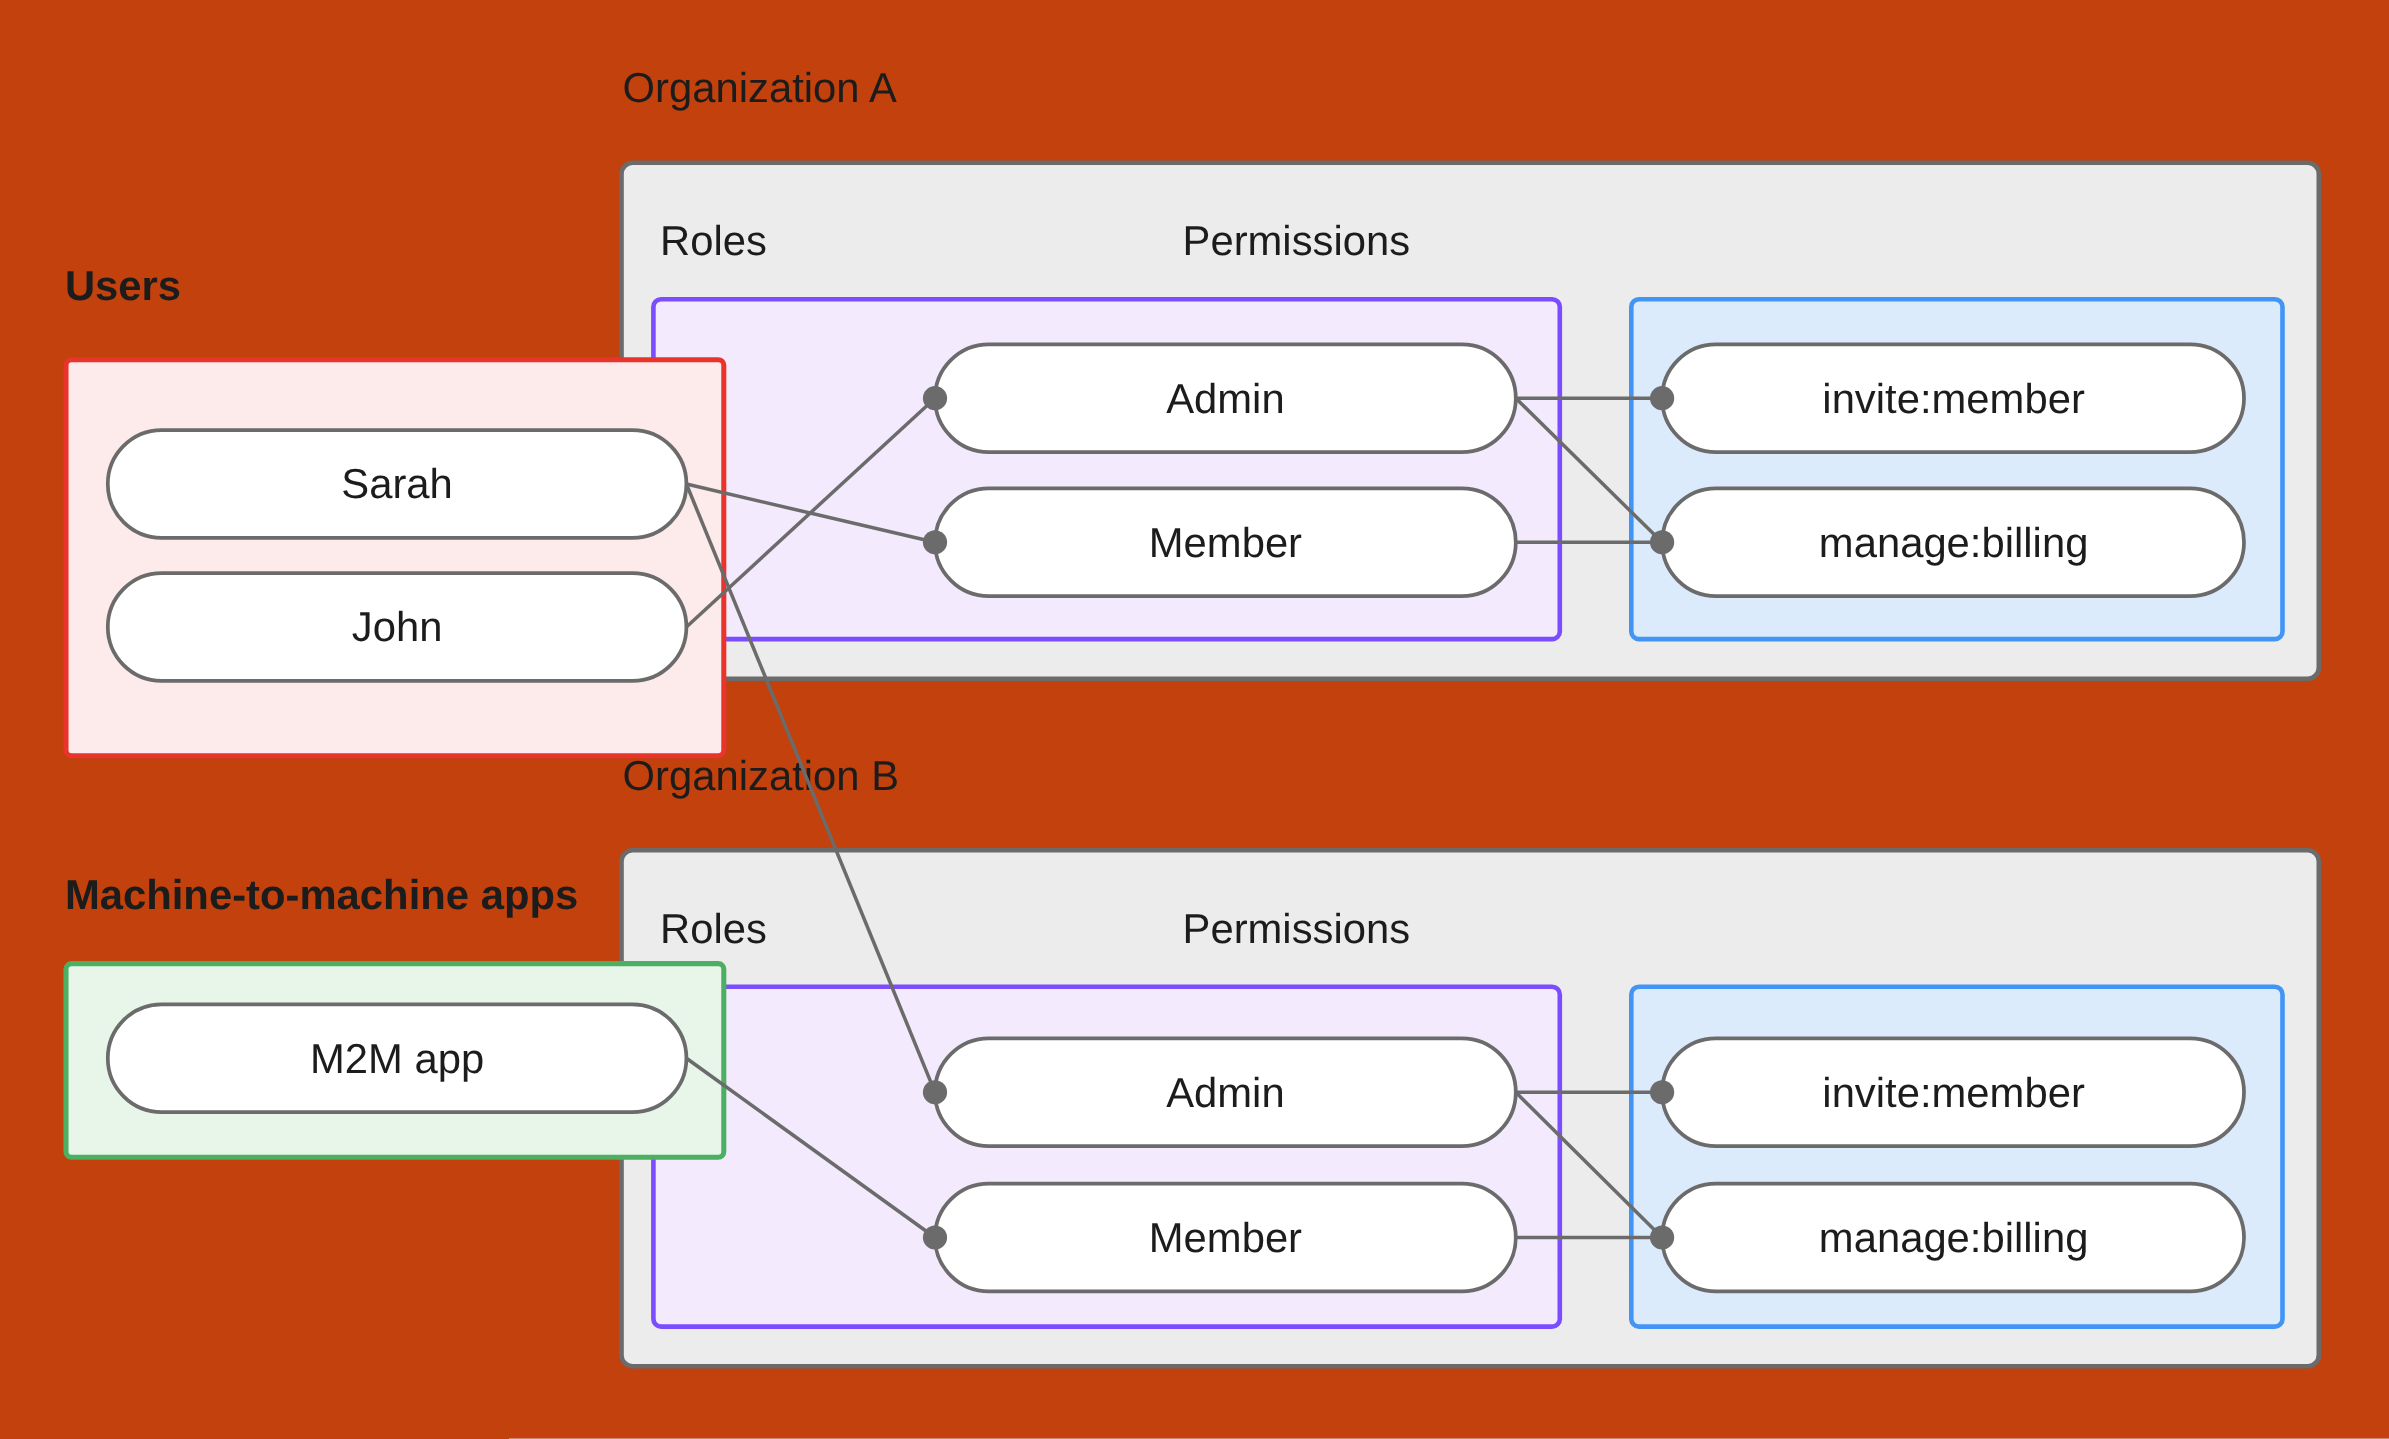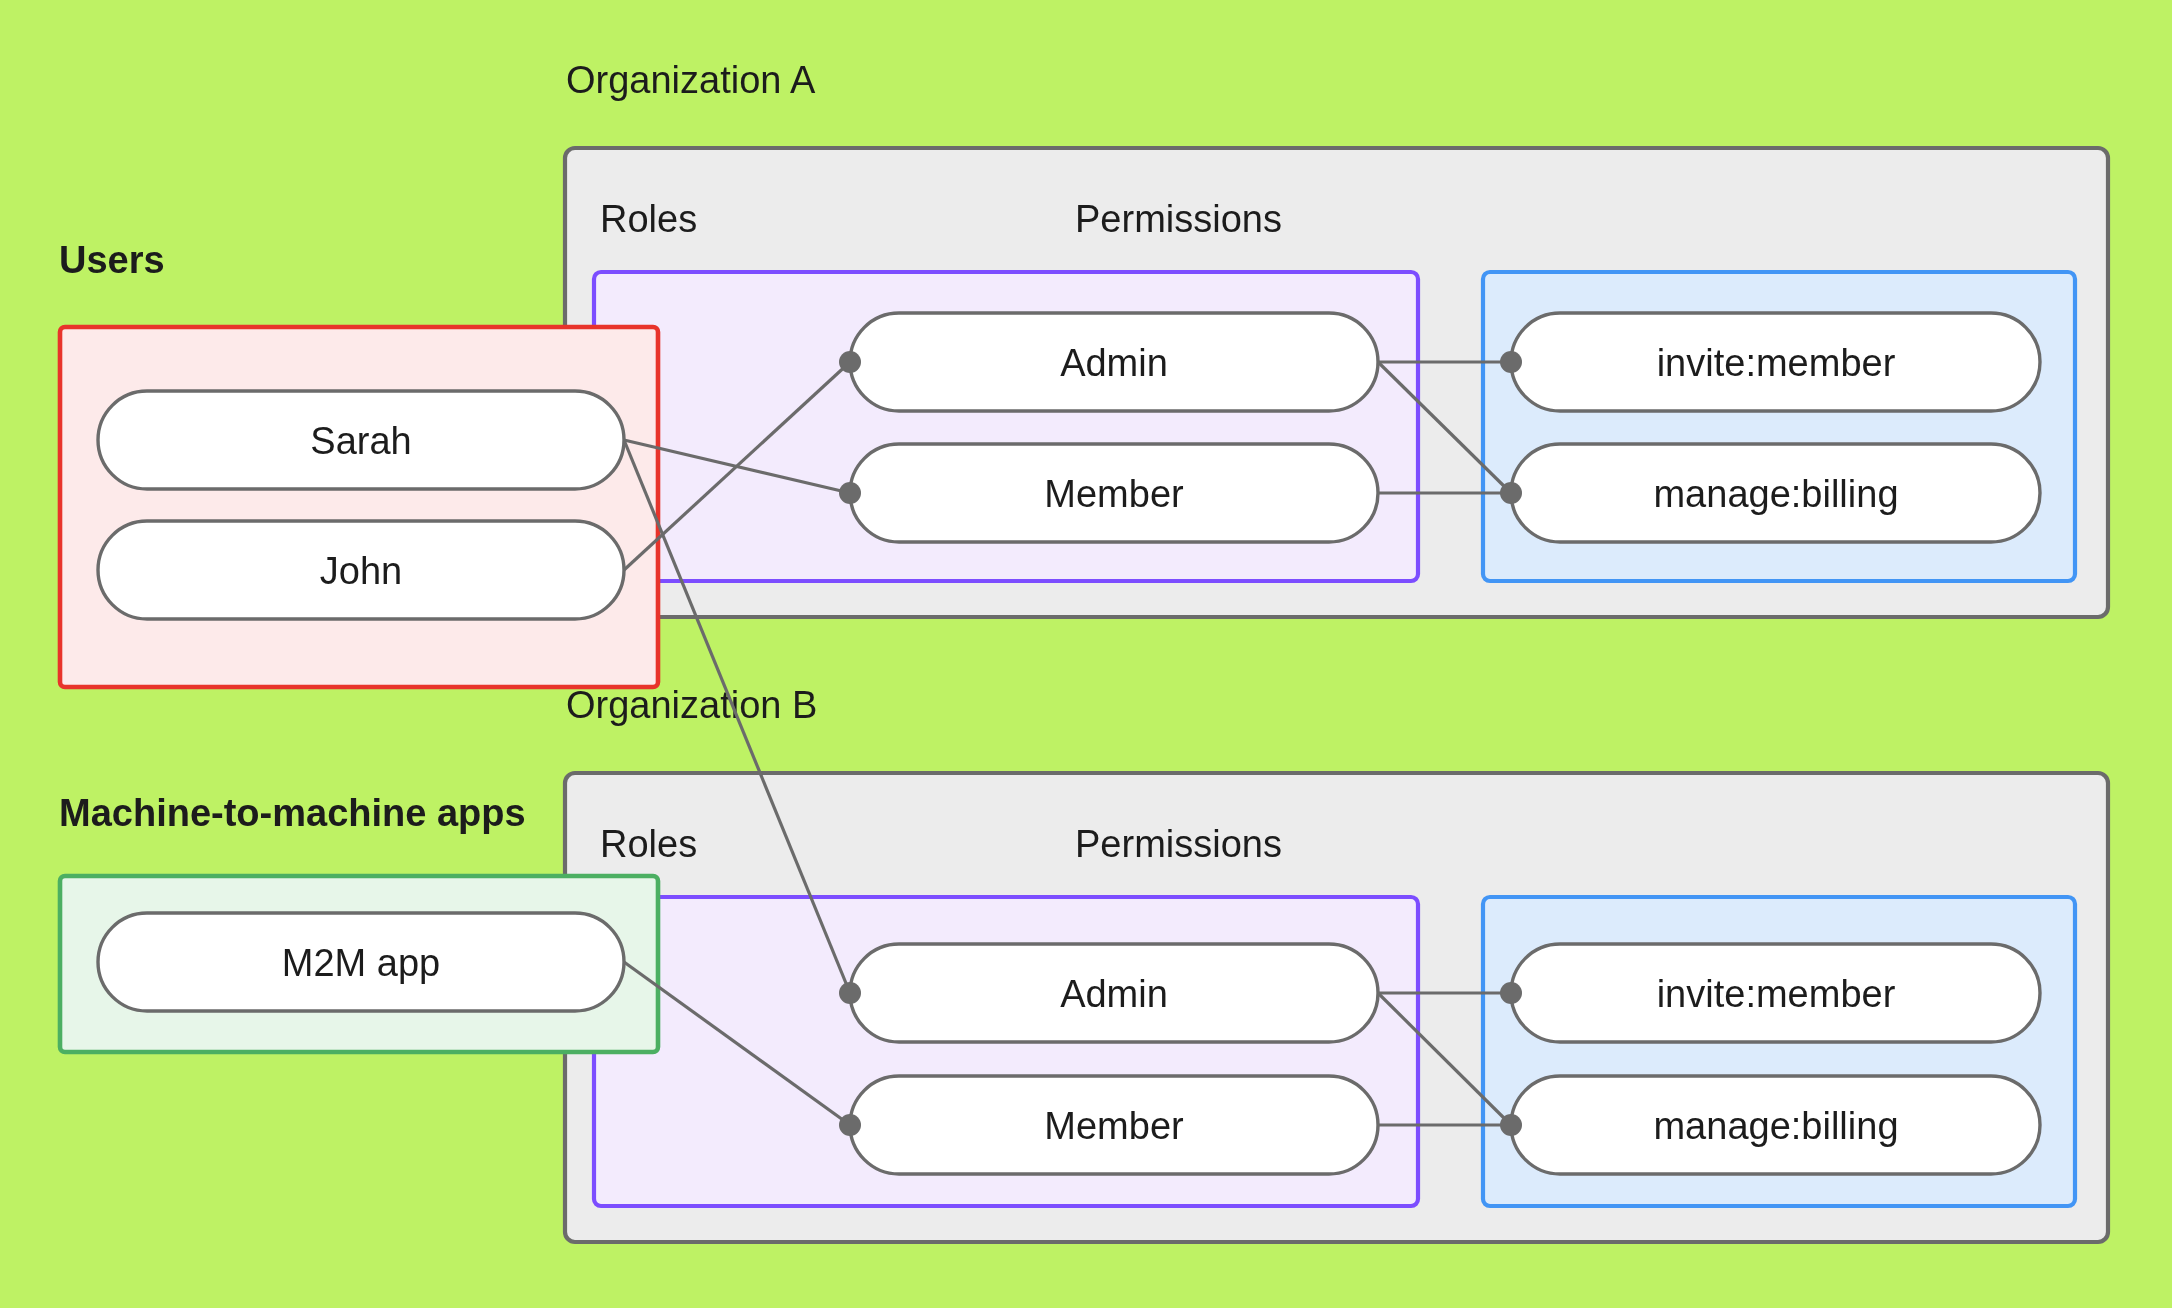--- a/index.html
+++ b/index.html
@@ -4,21 +4,21 @@
 <style>
   html, body {
     margin: 0;
     padding: 0;
     background: #f4f7f6;
   }
   #canvas {
     position: relative;
     width: 2172px;
     height: 1308px;
-    background: #bef264;
+    background: #c2410c;
     font-family: "Liberation Sans", sans-serif;
     overflow: hidden;
   }
   svg.diagram {
     position: absolute;
     top: 0;
     left: 0;
     width: 2172px;
     height: 1308px;
   }

